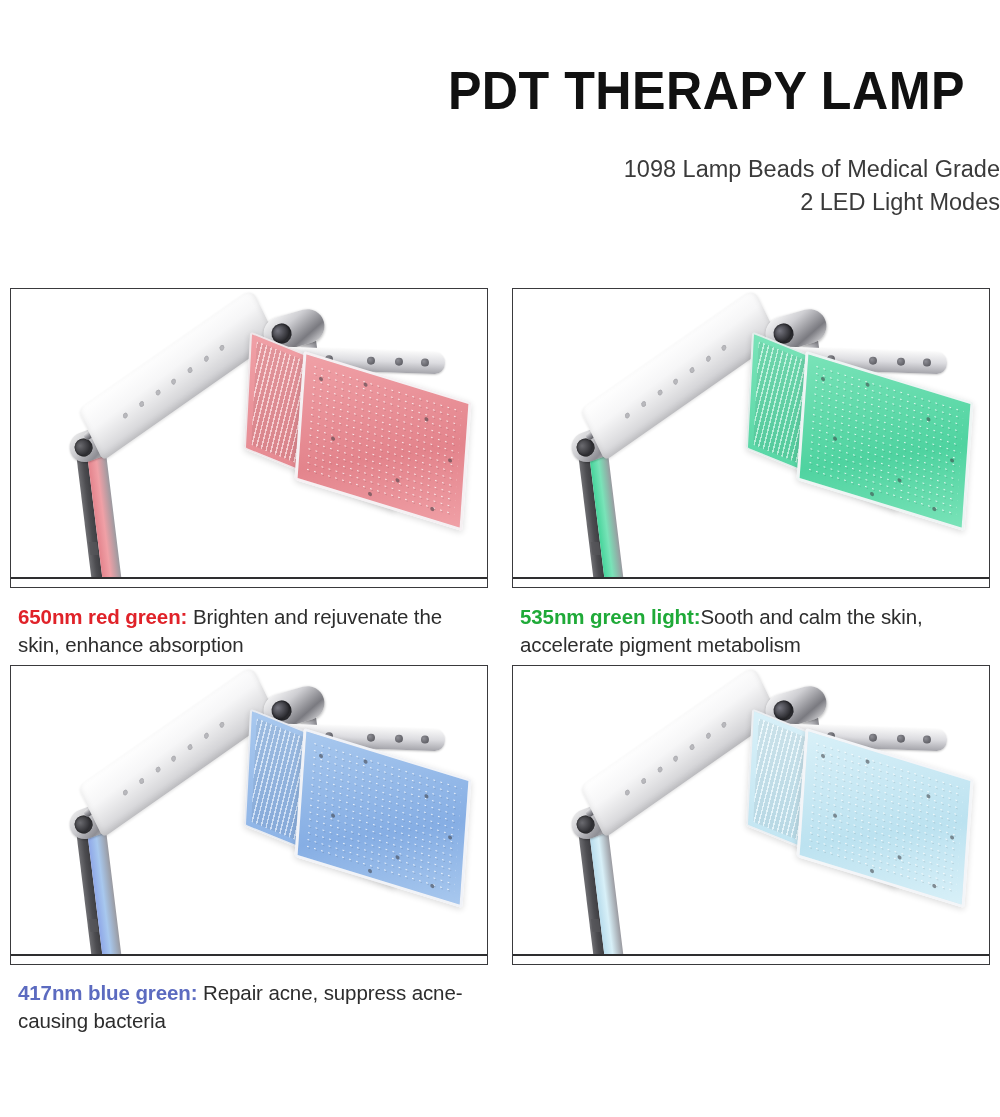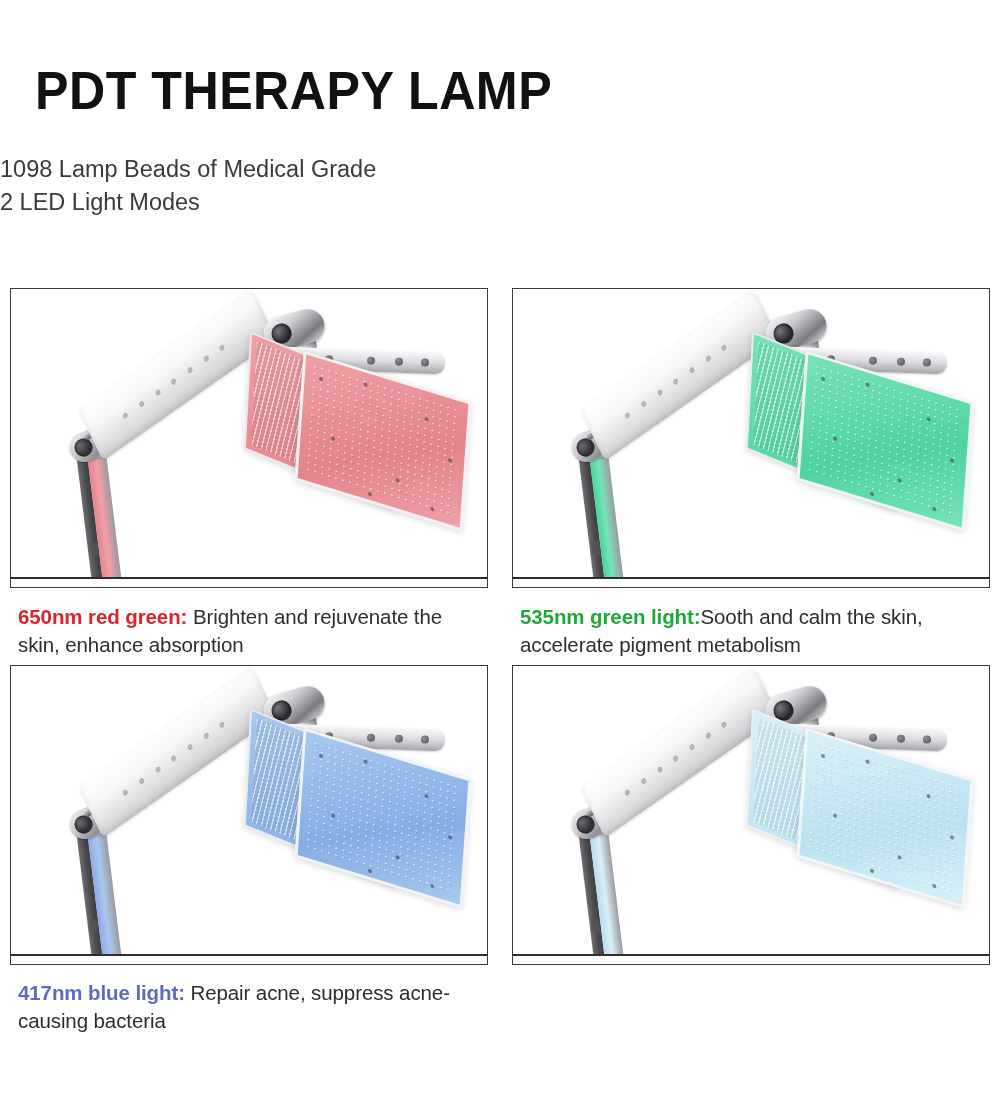--- a/index.html
+++ b/index.html
@@ -9,21 +9,21 @@
     width: 1000px;
     height: 1117px;
     background: #ffffff;
     font-family: "Liberation Sans", "DejaVu Sans", sans-serif;
     color: #2b2b2b;
     overflow: hidden;
     position: relative;
   }
 
   
-  .header { width: 100%; padding-top: 62px; text-align: left; }
+  .header { width: 100%; padding-top: 62px; text-align: right; }
 
   .main-title {
     font-family: "Liberation Sans Narrow", "Liberation Sans", sans-serif;
     font-size: 54px;
     font-weight: 700;
     letter-spacing: 0.5px;
     color: #111111;
     line-height: 1.05;
     transform: scaleX(0.93);
   }
@@ -447,21 +447,21 @@
               <i style="left:30px;top:74px"></i>
               <i style="left:96px;top:96px"></i>
               <i style="left:146px;top:60px"></i>
               <i style="left:70px;top:118px"></i>
               <i style="left:132px;top:114px"></i>
             </div>
           </div>
         </div>
     </div>
     <div class="caption">
-      <span class="tag" style="color: rgb(92, 107, 192);">417nm blue light:</span><span> Repair acne, suppress acne-causing bacteria</span>
+      <span class="tag" style="color: rgb(92, 107, 192);">417nm blue green:</span><span> Repair acne, suppress acne-causing bacteria</span>
     </div>
   </div>
 
   <div class="cell row2">
     <div class="photo-card">
       <div class="lamp-scene">
           <div class="ground-line"></div>
           <div class="post">
             <div class="post-dark"></div>
             <div class="post-glow" style="background:linear-gradient(90deg,#B8DCEC 0%, #D8F0F8 45%, #9a9aa0 100%);"></div>

